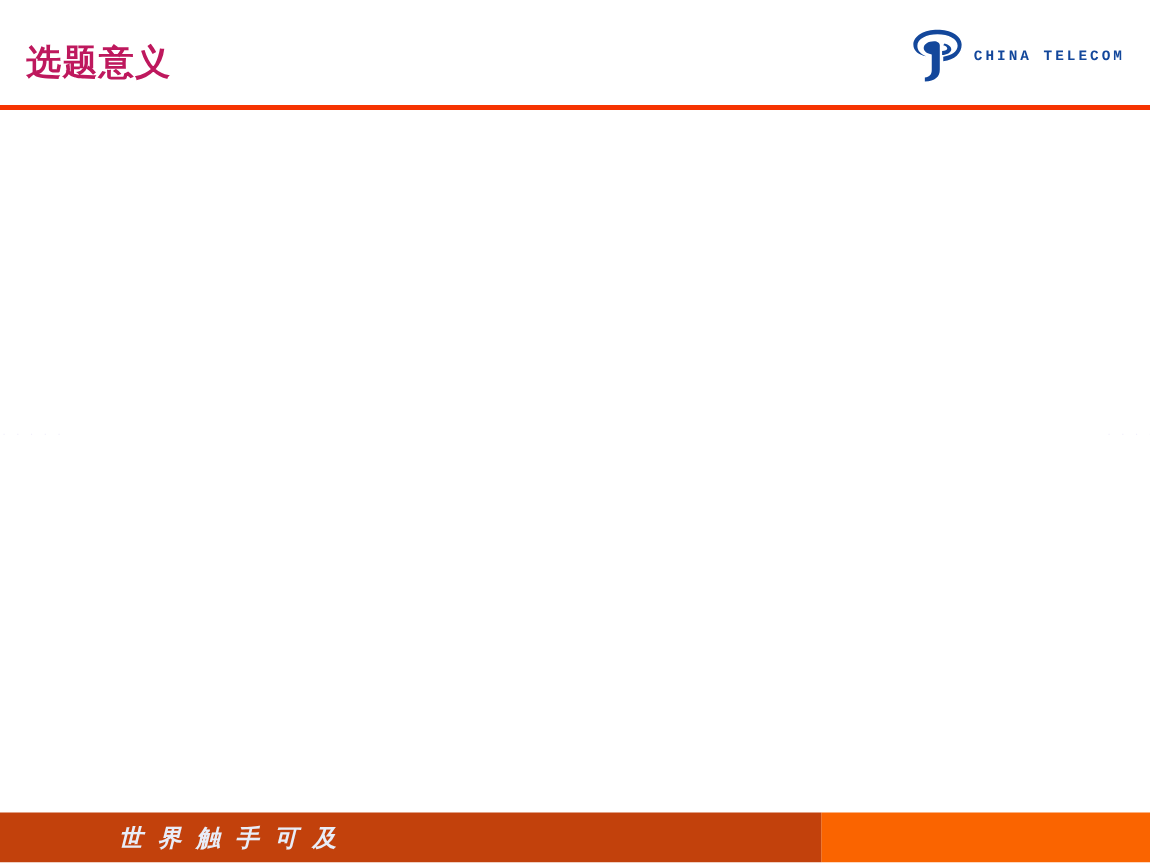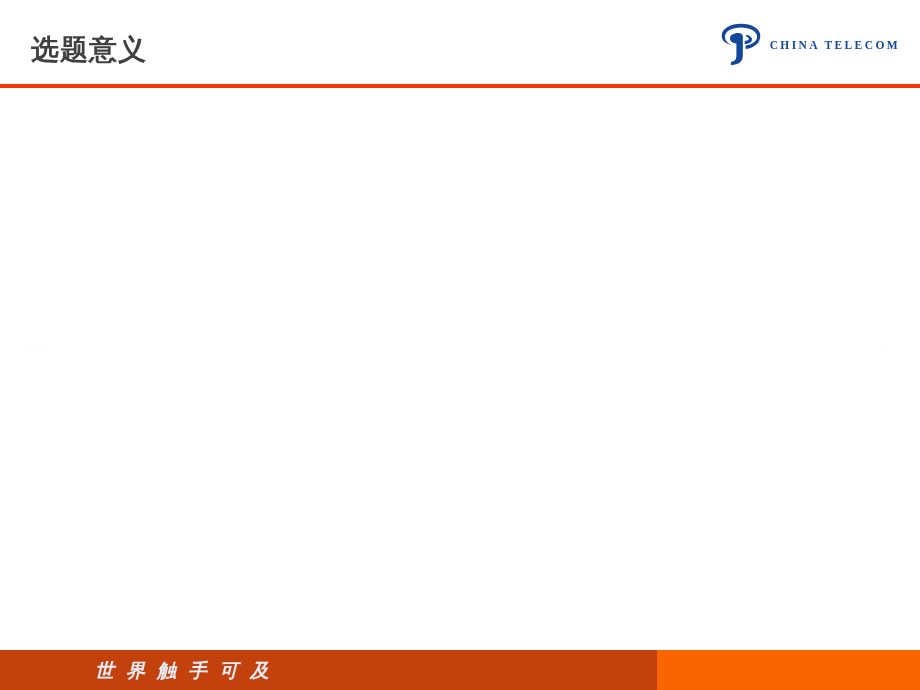--- a/index.html
+++ b/index.html
@@ -25,26 +25,26 @@
   .header {
     position: absolute;
     left: 0;
     top: 0;
     width: 920px;
     height: 84px;
     background: #ffffff;
   }
   .slide-title {
     position: absolute;
-    left: 31px;
+    left: 21px;
     top: 33px;
     font-family: "DejaVu Sans", "Liberation Sans", sans-serif;
     font-size: 28px;
     font-weight: bold;
-    color: #404040;
+    color: #be185d;
     letter-spacing: 1px;
     line-height: 34px;
     white-space: nowrap;
   }
   .header-rule {
     position: absolute;
     left: 0;
     top: 84px;
     width: 920px;
     height: 4px;
@@ -74,21 +74,21 @@
   }
   .logo-cn {
     font-family: "DejaVu Sans", "Liberation Sans", sans-serif;
     font-size: 27px;
     font-weight: bold;
     color: #13479B;
     letter-spacing: 0px;
     white-space: nowrap;
   }
   .logo-en {
-    font-family: Liberation Serif, serif;
+    font-family: Liberation Mono, monospace;
     font-size: 11.5px;
     font-weight: bold;
     color: #13479B;
     letter-spacing: 2.4px;
     margin-top: 3px;
     white-space: nowrap;
   }
 
   
   .content-area {

